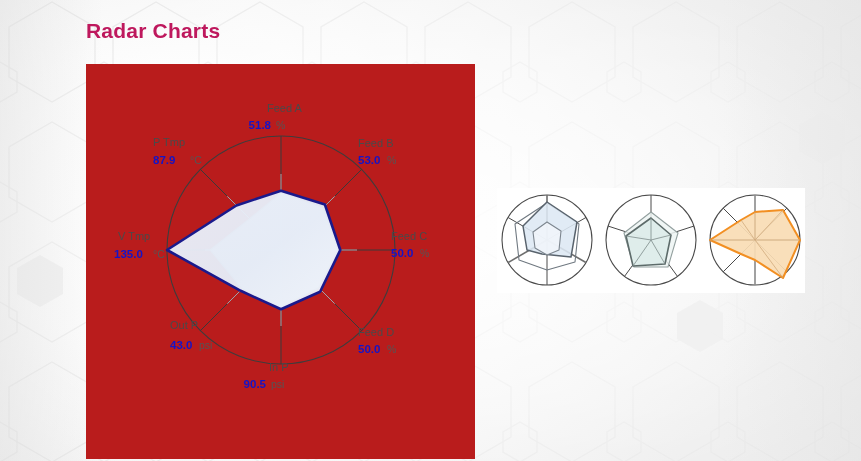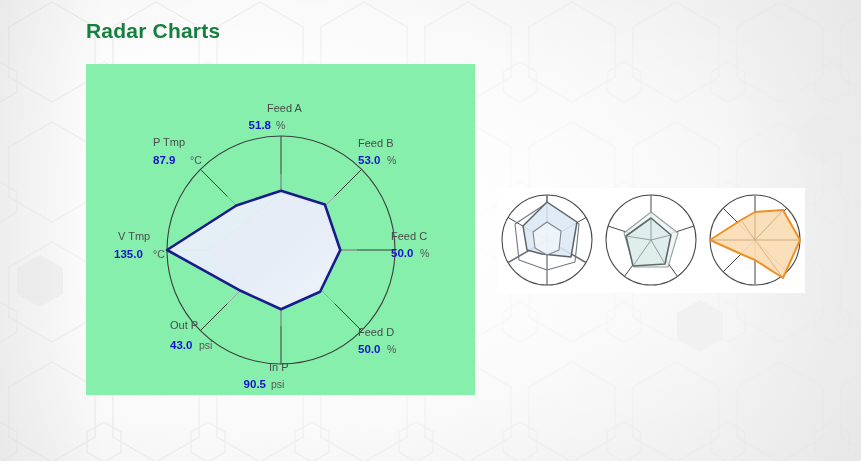--- a/index.html
+++ b/index.html
@@ -36,33 +36,33 @@
     background: linear-gradient(90deg, rgba(225,225,225,0.55) 0%, rgba(255,255,255,0) 12%, rgba(255,255,255,0) 84%, rgba(228,228,228,0.5) 100%);
   }
 
   
   #page-title {
     position: absolute;
     left: 86px;
     top: 19px;
     font-size: 21px;
     font-weight: bold;
-    color: #15803d;
+    color: #be185d;
     letter-spacing: 0.2px;
     white-space: nowrap;
   }
 
   
   #main-panel {
     position: absolute;
     left: 86px;
     top: 64px;
     width: 389px;
-    height: 331px;
-    background: #86efac;
+    height: 395px;
+    background: #b91c1c;
   }
   #main-radar-svg {
     position: absolute;
     left: 0;
     top: 0;
   }
 
   
   #thumbnail-panel {
     position: absolute;

